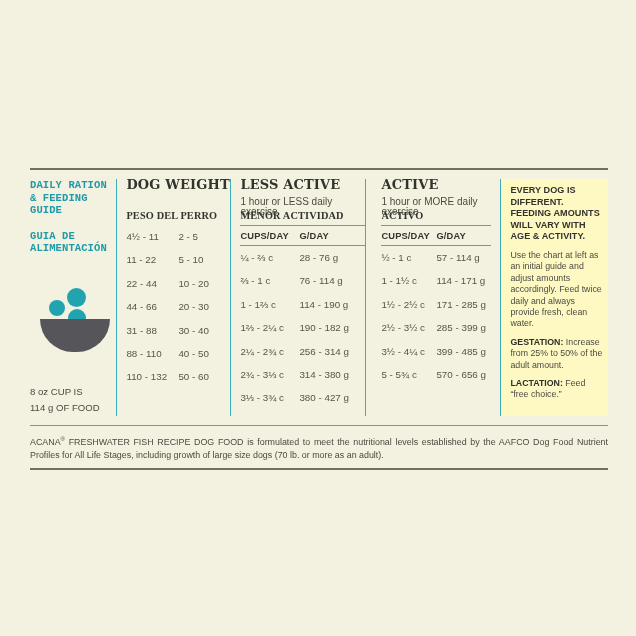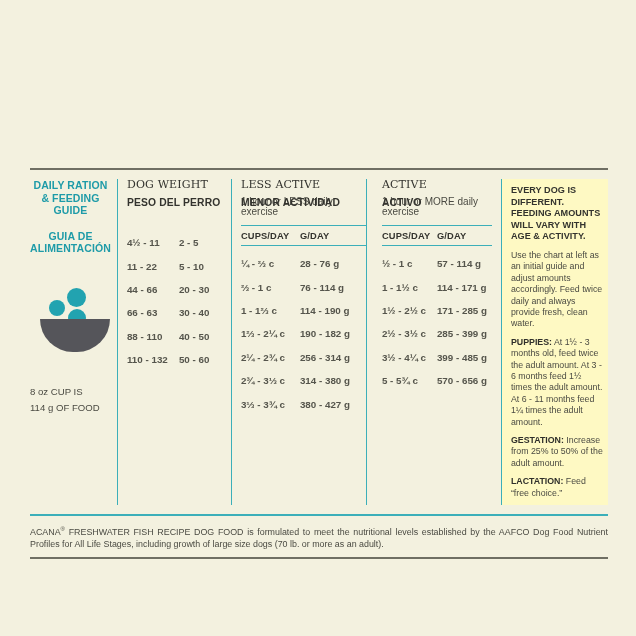--- a/index.html
+++ b/index.html
@@ -24,27 +24,26 @@
     position:relative;
   }
 
   
   .col-title{
     width:104px;
     padding-right:6px;
     position:relative;
   }
   .title-en, .title-es{
-    font-family:Liberation Sans, sans-serif;
+    font-family:Liberation Mono, monospace;
     font-weight:bold;
     color:#1E9BA8;
     font-size:10.5px;
     line-height:12.6px;
     letter-spacing:.1px;
-    text-align:center;
   }
   .title-es{margin-top:13px;}
 
   .bowl-wrap{
     position:absolute;
     left:8px; top:109px;
     width:76px;height:64px;
   }
   .kib{
     position:absolute;border-radius:50%;background:#22A3B0;
@@ -72,56 +71,55 @@
   .g-weight{width:107px;}
   .g-less{width:127px;}
   .g-active{width:110px;padding-left:15px;}
 
   .hd{
     height:46px;
     position:relative;
   }
   .hd-main{
     font-family:"DejaVu Serif", serif;
-    font-weight:normal;
-    font-size:11px;
+    font-weight:bold;
+    font-size:13px;
     color:#33332e;
     letter-spacing:.15px;
     line-height:12px;
   }
   .hd-sub{
     font-size:10px;color:#4a4a42;line-height:10px;margin-top:6px;
   }
   .hd-main2{
-    font-family:Liberation Sans, sans-serif;
+    font-family:Liberation Serif, serif;
     font-weight:bold;
     font-size:10.3px;
     color:#33332e;
     letter-spacing:.15px;
-    position:absolute;bottom:17px;left:0;
+    position:absolute;bottom:4px;left:0;
     white-space:nowrap;
   }
 
   .subhead{
     border-top:1.6px solid #3BAFB9;
     border-bottom:1.6px solid #3BAFB9;
     height:19px;
     display:flex;
     align-items:center;
   }
   .subhead span{
     font-size:9.3px;font-weight:bold;color:#33332e;letter-spacing:.15px;
   }
 
   .rows{padding-top:6px;}
   .row{
     display:flex;
     height:23.4px;
-    align-items:center;
-    font-weight:bold;
+    align-items:flex-start;
   }
   .cell{
     font-size:9.8px;color:#55554c;white-space:nowrap;
   }
 
   
   .w-a{width:52px;}
   .w-b{width:52px;}
   .w-c{width:59px;}
   .w-d{width:66px;}
@@ -196,25 +194,29 @@
       <div class="rows">
         <div class="row">
             <span class="cell w-a">4½ - 11</span>
             <span class="cell w-b">2 - 5</span>
           </div>
         <div class="row">
             <span class="cell w-a">11 - 22</span>
             <span class="cell w-b">5 - 10</span>
           </div>
         <div class="row">
+            <span class="cell w-a">22 - 44</span>
+            <span class="cell w-b">10 - 20</span>
+          </div>
+        <div class="row">
             <span class="cell w-a">44 - 66</span>
             <span class="cell w-b">20 - 30</span>
           </div>
         <div class="row">
-            <span class="cell w-a">66 - 63</span>
+            <span class="cell w-a">31 - 88</span>
             <span class="cell w-b">30 - 40</span>
           </div>
         <div class="row">
             <span class="cell w-a">88 - 110</span>
             <span class="cell w-b">40 - 50</span>
           </div>
         <div class="row">
             <span class="cell w-a">110 - 132</span>
             <span class="cell w-b">50 - 60</span>
           </div>
@@ -297,21 +299,20 @@
         <div class="row">
             <span class="cell w-e">5 - 5¾ c</span>
             <span class="cell w-f">570 - 656 g</span>
           </div>
       </div>
     </div>
 
     <div class="col-info">
       <div class="info-head">EVERY DOG IS DIFFERENT. FEEDING AMOUNTS WILL VARY WITH AGE &amp; ACTIVITY.</div>
       <div class="info-p">Use the chart at left as an initial guide and adjust amounts accordingly. Feed twice daily and always provide fresh, clean water.</div>
-      <div class="info-p"><b>PUPPIES:</b><span> At 1½ - 3 months old, feed twice the adult amount. At 3 - 6 months feed 1½ times the adult amount. At 6 - 11 months feed 1¼ times the adult amount.</span></div>
       <div class="info-p"><b>GESTATION:</b><span> Increase from 25% to 50% of the adult amount.</span></div>
       <div class="info-p"><b>LACTATION:</b><span> Feed “free choice.”</span></div>
     </div>
 
   </div>
 
   <div class="foot-rule-teal"></div>
 
   <div class="foot-text"><span>ACANA</span><sup>®</sup><span> FRESHWATER FISH RECIPE DOG FOOD is formulated to meet the nutritional levels established by the AAFCO Dog Food Nutrient Profiles for All Life Stages, including growth of large size dogs (70 lb. or more as an adult).</span></div>
 

